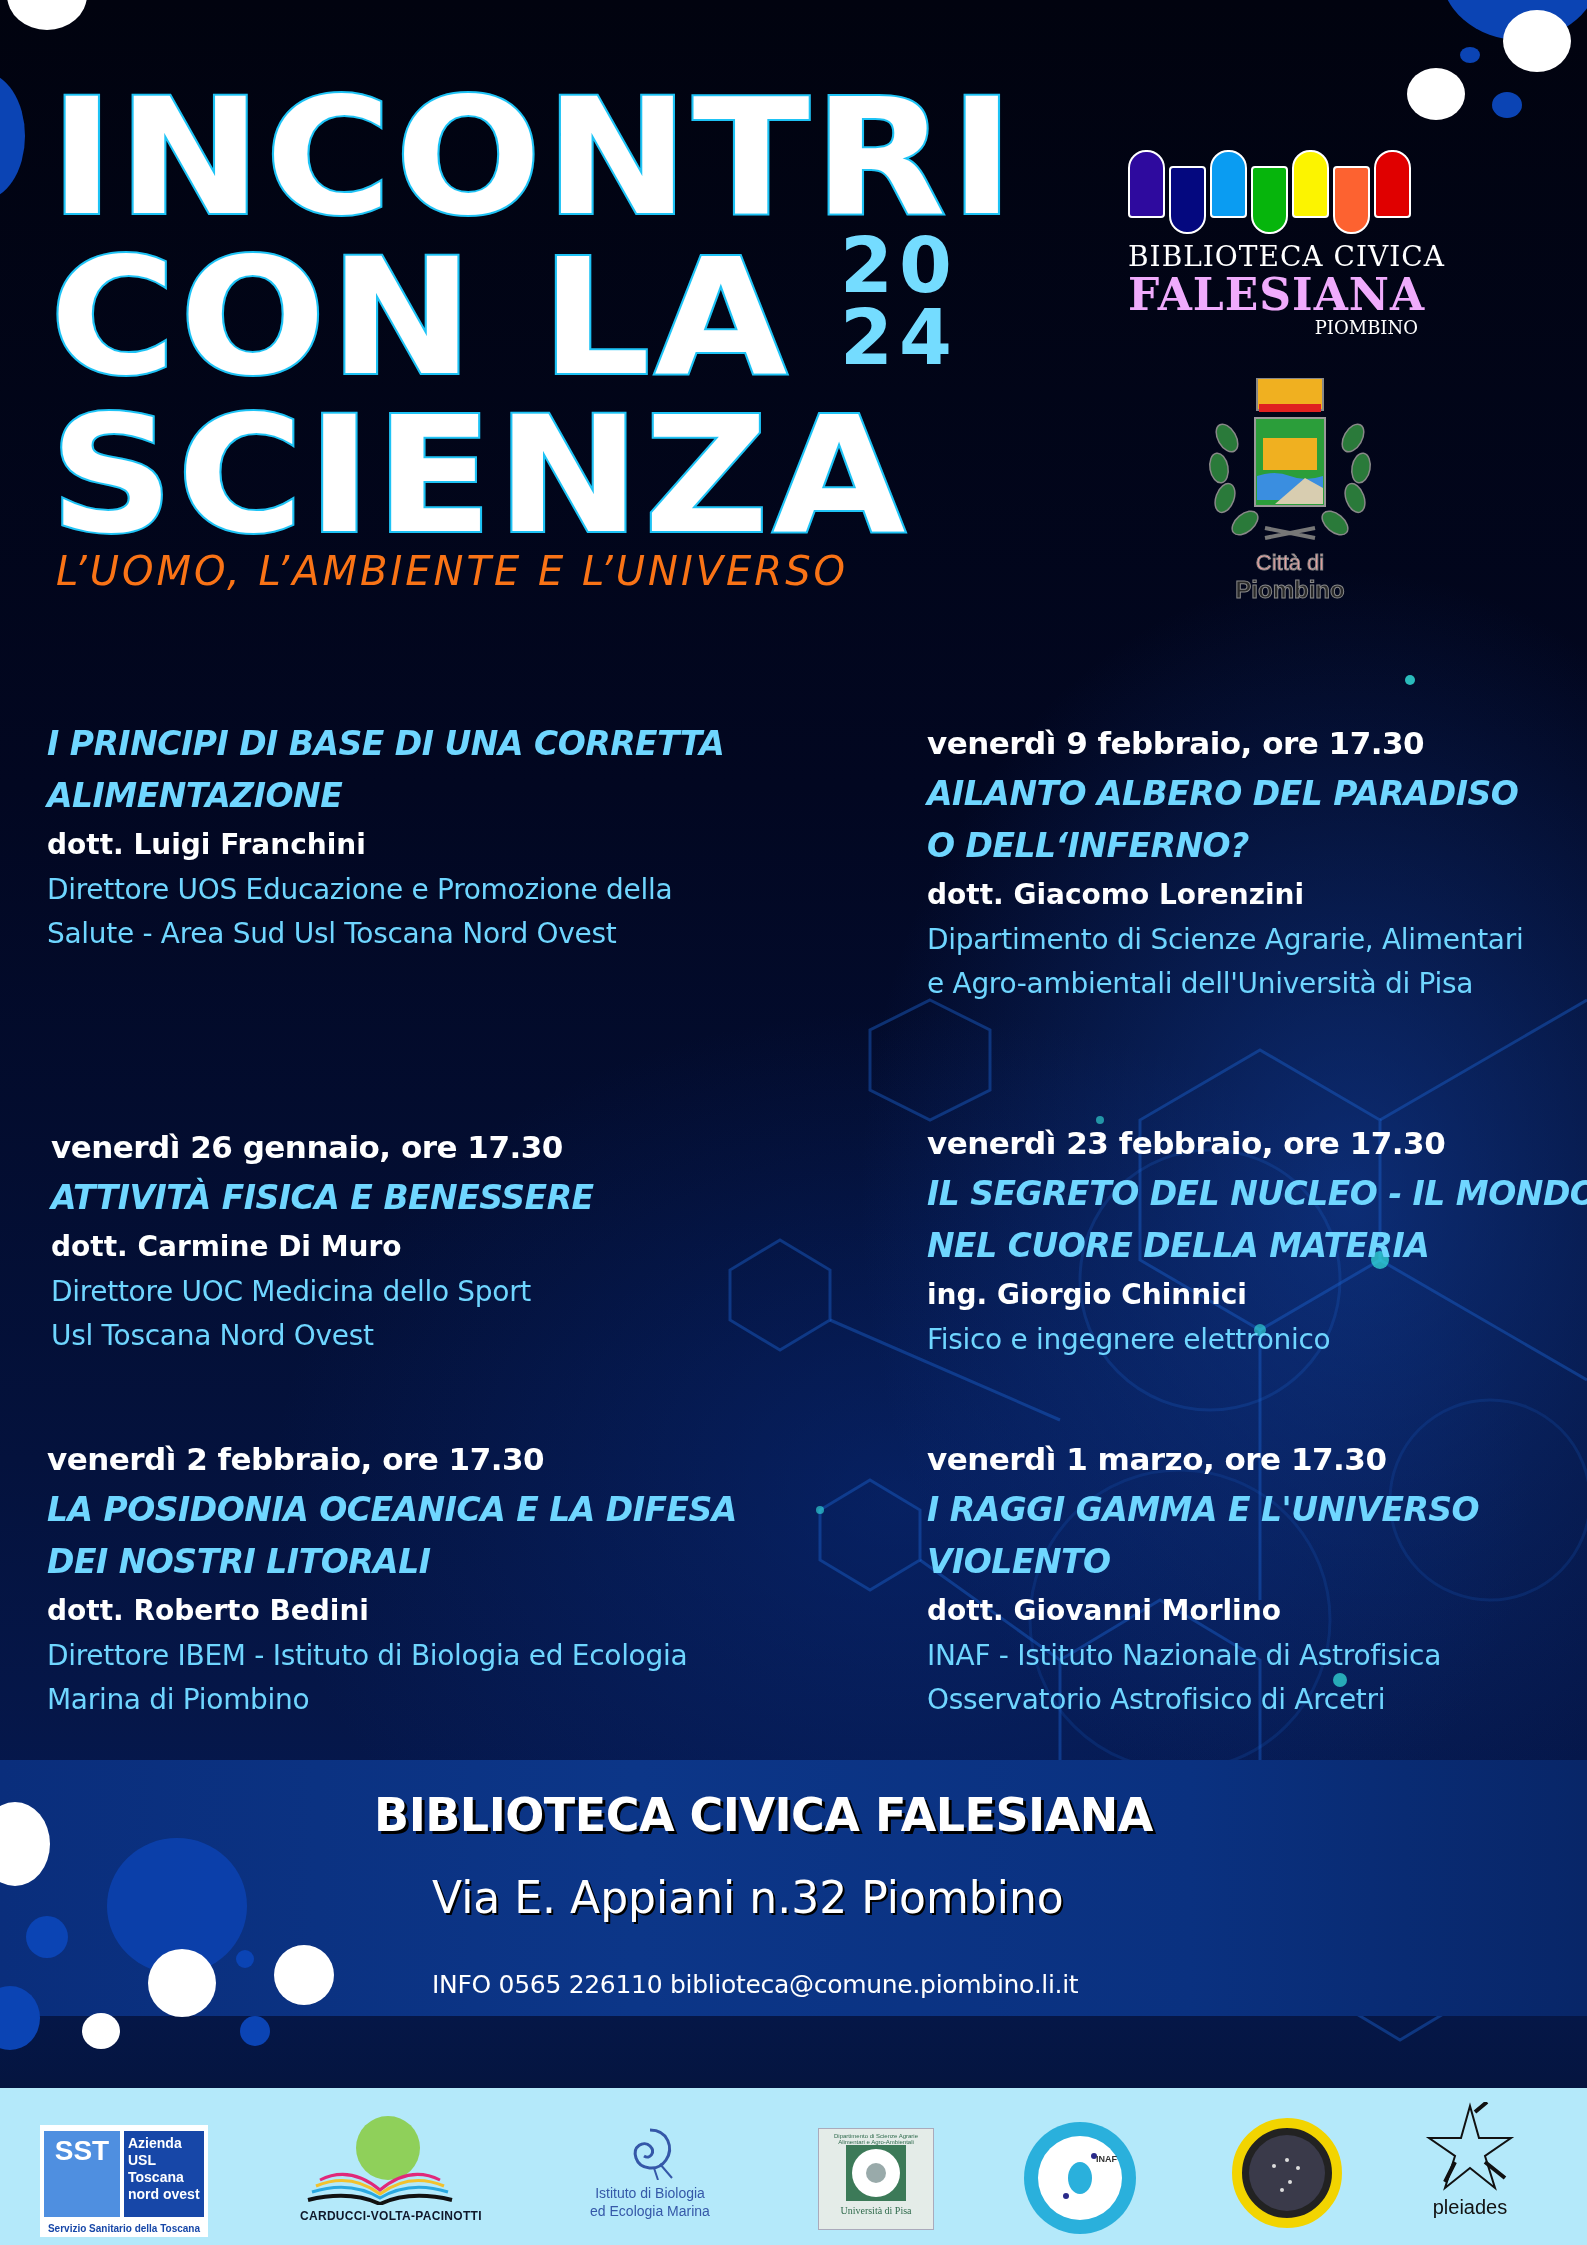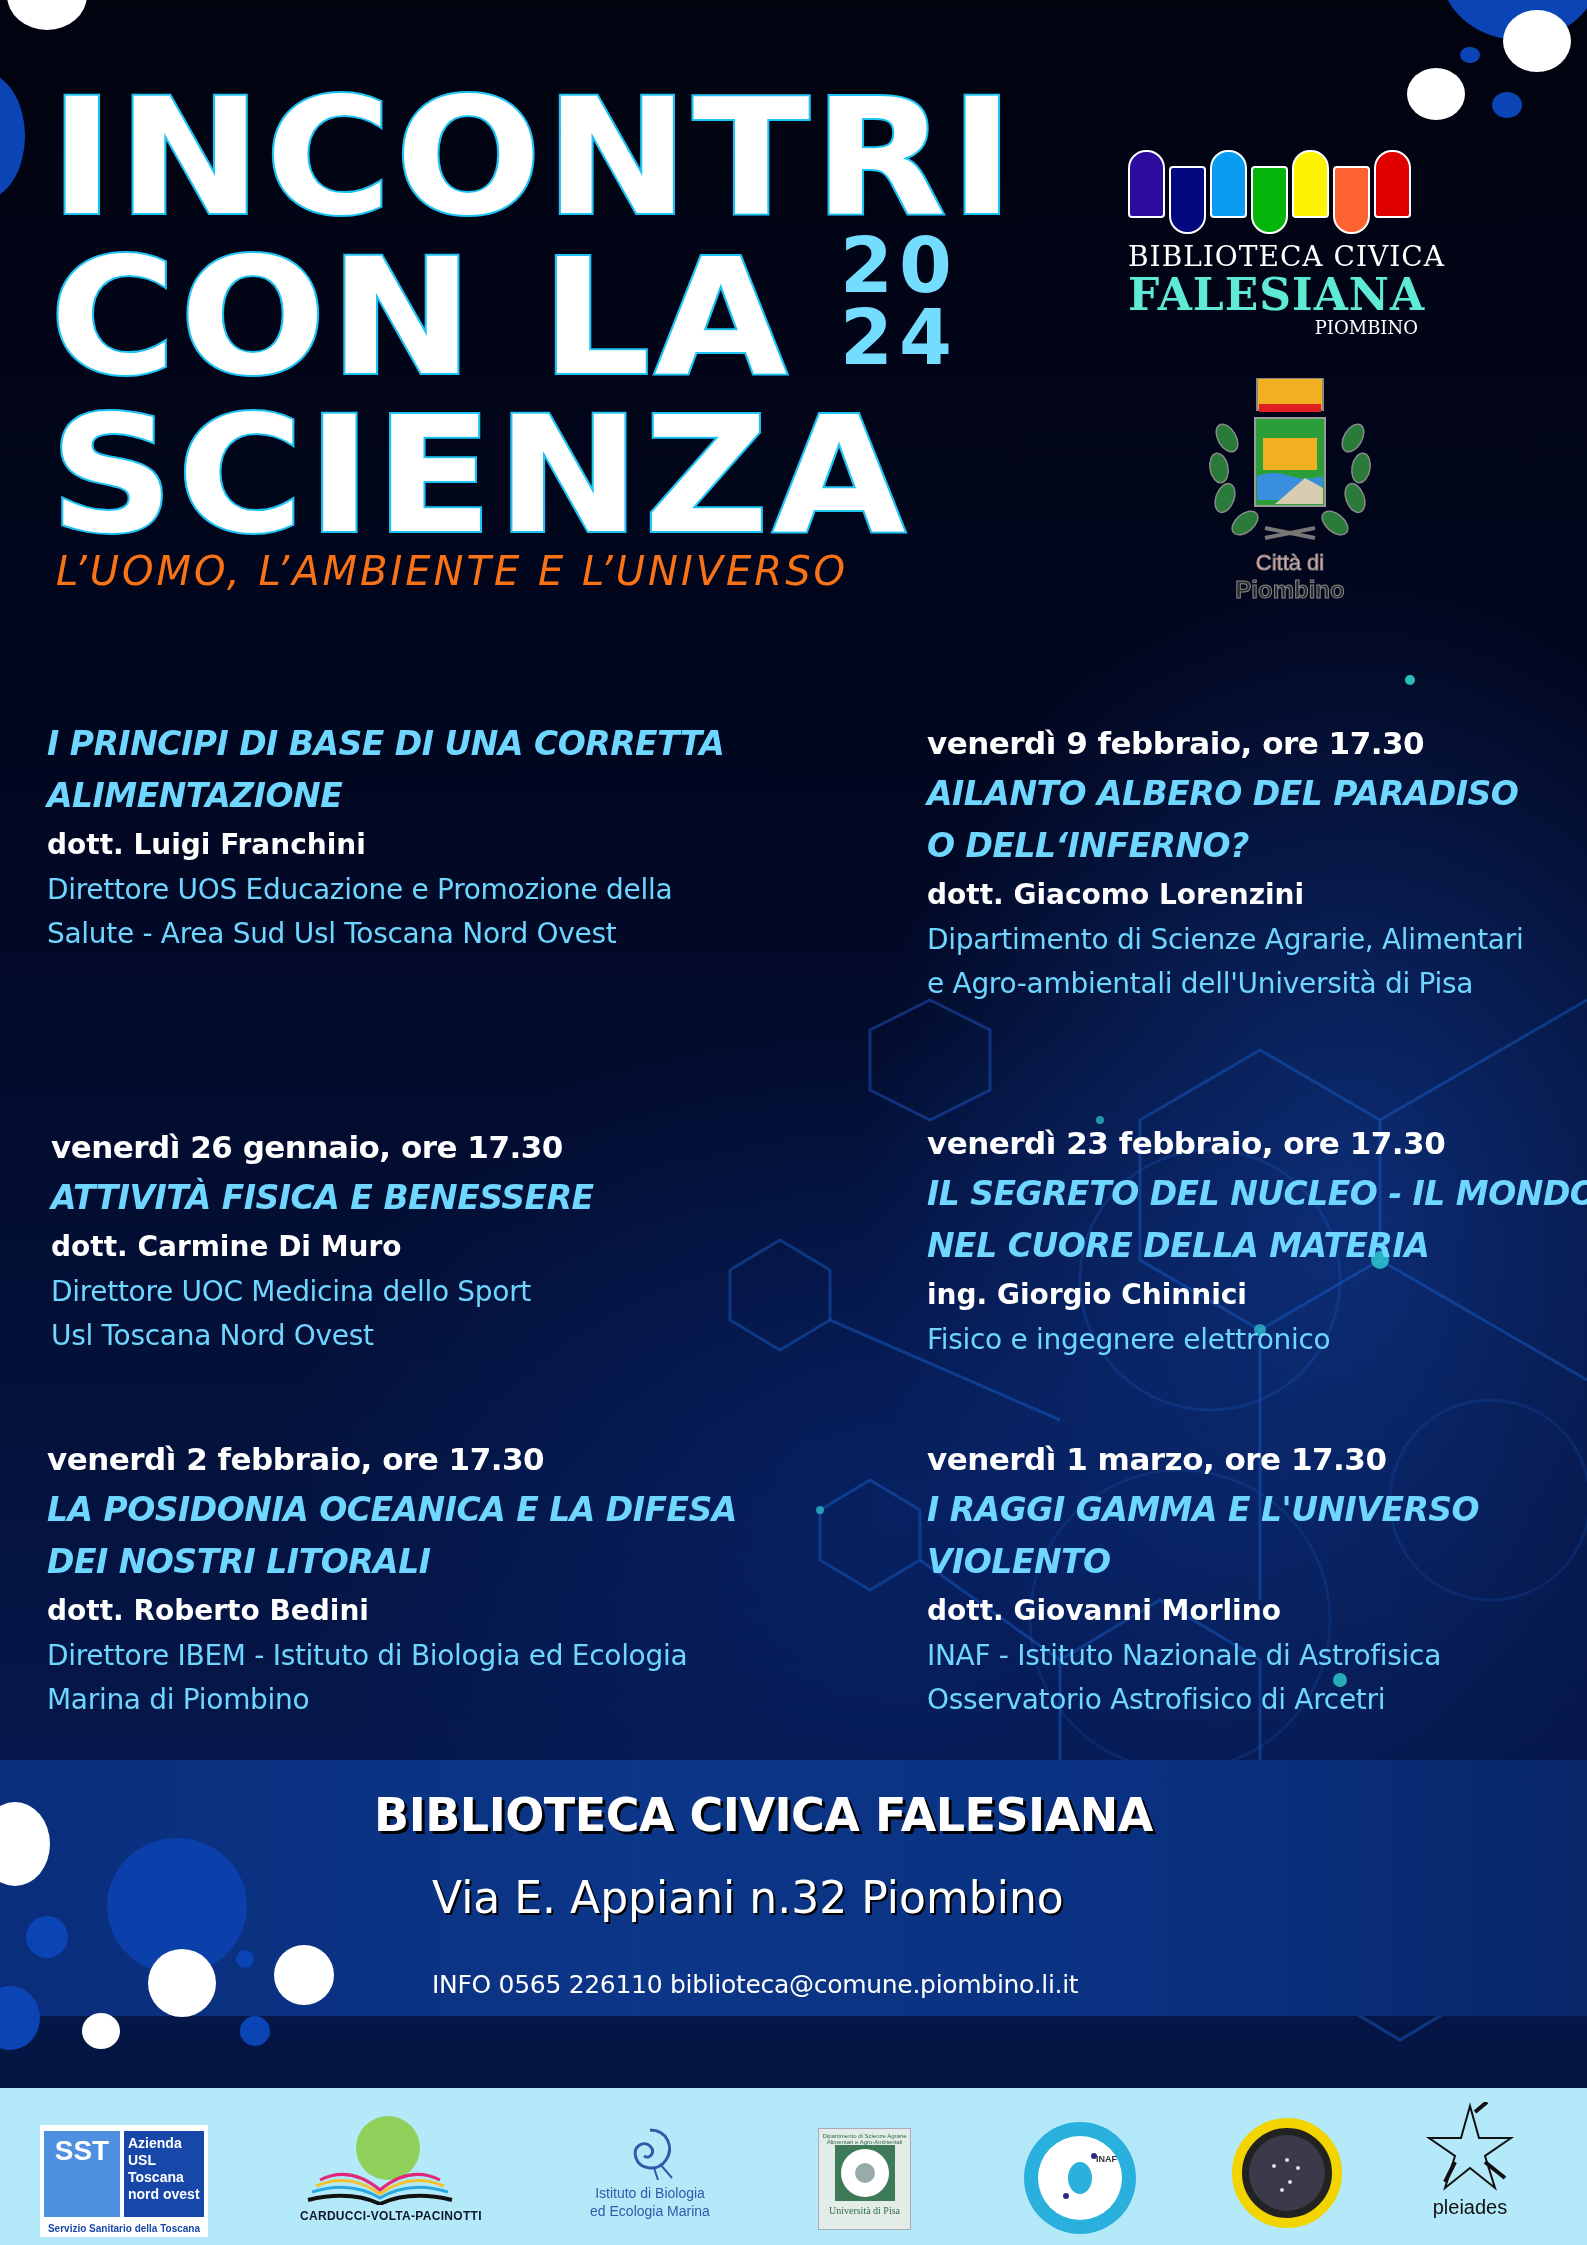--- a/index.html
+++ b/index.html
@@ -55,21 +55,21 @@
   .lib-logo { position: absolute; left: 1128px; top: 150px; width: 300px; }
   .books { display: flex; gap: 4px; height: 84px; align-items: flex-start; }
   .book { width: 37px; border: 2px solid #fff; border-radius: 18px 18px 4px 4px; }
   .book.up { height: 68px; margin-top: 0; }
   .book.down { height: 68px; margin-top: 16px; border-radius: 4px 4px 18px 18px; }
   .lib-name-1 {
     font-family: "DejaVu Serif", serif; font-size: 28px; color: #fff;
     letter-spacing: 1px; margin-top: 6px; white-space: nowrap;
   }
   .lib-name-2 {
-    font-family: "DejaVu Serif", serif; font-size: 44px; font-weight: bold; color: #5eead4;
+    font-family: "DejaVu Serif", serif; font-size: 44px; font-weight: bold; color: #f0abfc;
     line-height: 1; white-space: nowrap; letter-spacing: 1px;
   }
   .lib-name-3 {
     font-family: "DejaVu Serif", serif; font-size: 18px; color: #fff; text-align: right;
     padding-right: 10px;
   }
 
   
   .crest { position: absolute; left: 1205px; top: 378px; width: 170px; text-align: center; }
   .crest svg { display: block; margin: 0 auto; }
@@ -123,21 +123,21 @@
   }
   .sp { position: absolute; }
   .sst { left: 40px; top: 37px; width: 168px; height: 112px; background: #fff; padding: 4px; }
   .sst-left { position: absolute; left: 4px; top: 6px; width: 76px; height: 86px; background: #4f8fe0; color: #fff; font-weight: bold; font-size: 28px; text-align: center; line-height: 40px; font-family: "Liberation Sans", sans-serif; }
   .sst-right { position: absolute; left: 84px; top: 6px; width: 80px; height: 86px; background: #1747a8; color: #fff; font-weight: bold; font-size: 14px; line-height: 17px; padding: 4px; font-family: "Liberation Sans", sans-serif; }
   .sst-bottom { position: absolute; left: 4px; bottom: 3px; width: 160px; font-size: 10px; font-weight: bold; color: #1747a8; text-align: center; font-family: "Liberation Sans", sans-serif; white-space: nowrap; }
   .cvp { left: 300px; top: 22px; width: 160px; height: 124px; text-align: center; }
   .cvp-label { font-family: "Liberation Sans", sans-serif; font-size: 12px; font-weight: bold; color: #0f172a; letter-spacing: 0.3px; white-space: nowrap; }
   .ibem { left: 570px; top: 36px; width: 160px; text-align: center; }
   .ibem-label { font-family: "Liberation Sans", sans-serif; font-size: 14px; color: #3558a8; line-height: 18px; }
-  .unipi { left: 818px; top: 40px; width: 93px; height: 102px; background: #e4ece8; border: 1px solid #aab; text-align: center; }
+  .unipi { left: 818px; top: 40px; width: 116px; height: 102px; background: #e4ece8; border: 1px solid #aab; text-align: center; }
   .unipi-top { font-size: 6px; color: #2f6a4c; padding-top: 4px; font-family: "Liberation Sans", sans-serif; }
   .unipi-bot { font-size: 10px; color: #2f6a4c; font-family: "Liberation Serif", serif; }
   .pleiades-label { font-family: "Liberation Sans", sans-serif; font-size: 20px; color: #111; text-align: center; }
 </style>
 </head>
 <body>
 
 <div class="bg"></div>
 
 <svg class="deco" width="1587" height="2245" style="left:0;top:0;">

